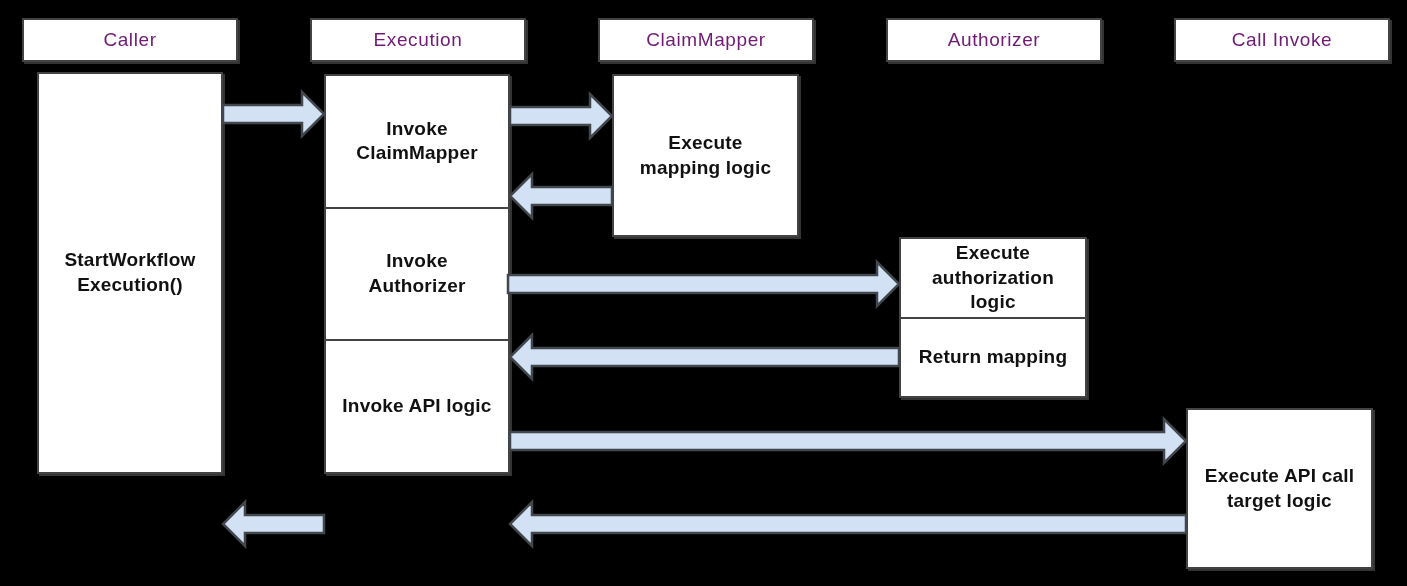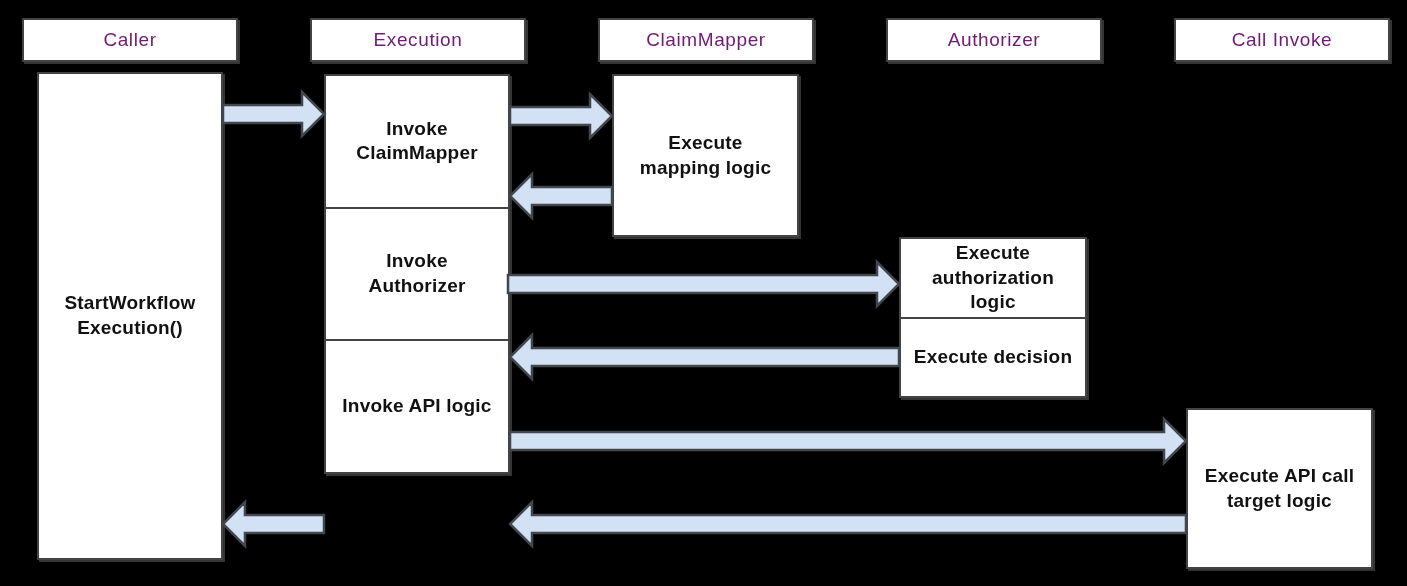--- a/index.html
+++ b/index.html
@@ -67,21 +67,21 @@
   <div class="hdr" style="left:598px">
     <span>ClaimMapper</span>
   </div>
   <div class="hdr" style="left:886px">
     <span>Authorizer</span>
   </div>
   <div class="hdr" style="left:1174px">
     <span>Call Invoke</span>
   </div>
 
-  <div class="box" style="left:37px;top:72px;width:186px;height:488px">
+  <div class="box" style="left:37px;top:72px;width:186px;height:402px">
     <div class="sec">StartWorkflow
 Execution()</div>
   </div>
 
   <div class="box" style="left:324px;top:74px;width:186px;height:400px">
     <div class="sec">Invoke
 ClaimMapper</div>
     <div class="sec">Invoke
 Authorizer</div>
     <div class="sec">Invoke API logic</div>
@@ -89,21 +89,21 @@
 
   <div class="box" style="left:612px;top:74px;width:187px;height:163px">
     <div class="sec">Execute
 mapping logic</div>
   </div>
 
   <div class="box" style="left:899px;top:237px;width:188px;height:161px">
     <div class="sec">Execute
 authorization
 logic</div>
-    <div class="sec">Execute decision</div>
+    <div class="sec">Return mapping</div>
   </div>
 
   <div class="box" style="left:1186px;top:408px;width:187px;height:161px">
     <div class="sec">Execute API call
 target logic</div>
   </div>
 
   <svg class="arrows" viewBox="0 0 1407 586">
       <polygon points="223,105 302,105 302,92 324,114 302,136 302,123 223,123" fill="#d2e1f3" stroke="#42464d" stroke-width="2.5" stroke-linejoin="miter"></polygon>
       <polygon points="510,107 590,107 590,94 612,116 590,138 590,125 510,125" fill="#d2e1f3" stroke="#42464d" stroke-width="2.5" stroke-linejoin="miter"></polygon>

